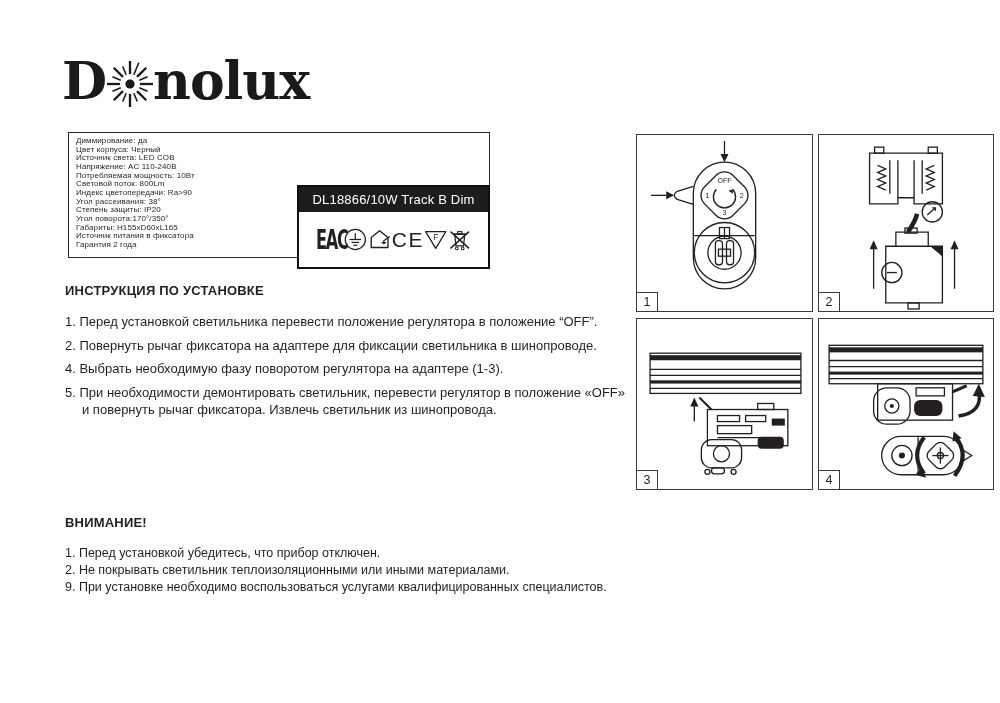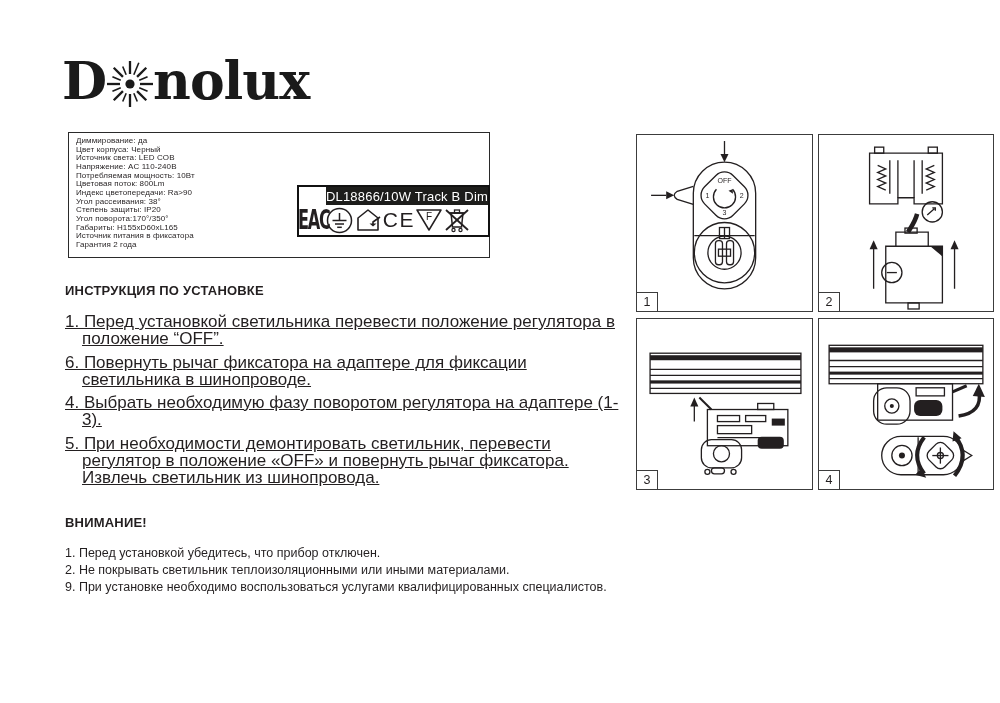--- a/index.html
+++ b/index.html
@@ -8,31 +8,31 @@
   .page { position:relative; width:1000px; height:703px; background:#ffffff; overflow:hidden; margin:0 auto; }
 
   
   .logo { position:absolute; left:62px; top:52px; display:flex; align-items:center; }
   .logo-text { font-family:"DejaVu Serif", serif; font-weight:bold; font-size:52px; letter-spacing:-1px; color:#1a1a1a; line-height:1; }
   .logo-burst { margin:6px -3px 0 -2px; }
 
   
   .spec-box { position:absolute; left:68px; top:132px; width:422px; height:126px; border:1px solid #2a2a2a; background:#fff; }
   .spec-lines { padding:4px 0 0 7px; font-size:8px; line-height:8.65px; letter-spacing:0.1px; }
-  .model-box { position:absolute; left:228px; top:52px; width:193px; height:52px; border:2px solid #111; background:#fff; display:flex; flex-direction:column;align-items:flex-end; }
+  .model-box { position:absolute; left:228px; top:52px; width:193px; height:84px; border:2px solid #111; background:#fff; display:flex; flex-direction:column; }
   .model-bar { height:25px; background:#1d1d1b; color:#fff; display:flex; align-items:center; justify-content:center; font-size:13px; letter-spacing:0.2px; }
   .cert-row { flex:1; display:flex; align-items:center; justify-content:space-between; padding:0 17px; }
   .eac { font-family:"DejaVu Sans", sans-serif; font-weight:bold; font-size:26px; letter-spacing:-2px; transform:scaleX(0.62); transform-origin:left center; width:28px; }
   .ce { font-size:21px; letter-spacing:1.5px; font-weight:500; }
   .cert-svg { display:block; }
 
   
   .install { position:absolute; left:65px; top:283px; width:560px; }
   .sec-title { font-size:13px; font-weight:bold; letter-spacing:0.2px; margin-bottom:15px; }
-  .step { font-size:17px; line-height:17px; padding-left:17px; text-indent:-17px; margin-bottom:6.5px;text-decoration:underline; }
+  .step { font-size:13px; line-height:17px; padding-left:17px; text-indent:-17px; margin-bottom:6.5px; }
   .warning { position:absolute; left:65px; top:515px; width:590px; }
   .warn-item { font-size:12.5px; line-height:17px; }
 
   
   .fig { position:absolute; border:1.5px solid #3c3c3c; background:#fff; }
   #fig1 { left:636px; top:134px; width:177px; height:178px; }
   #fig2 { left:818px; top:134px; width:176px; height:178px; }
   #fig3 { left:636px; top:318px; width:177px; height:172px; }
   #fig4 { left:818px; top:318px; width:176px; height:172px; }
   .fig svg { position:absolute; inset:0; }
@@ -73,21 +73,21 @@
     <span class="logo-text">nolux</span>
   </div>
 
   <div class="spec-box">
     <div class="spec-lines">
       <div>Диммирование: да</div>
       <div>Цвет корпуса: Черный</div>
       <div>Источник света: LED COB</div>
       <div>Напряжение: AC 110-240В</div>
       <div>Потребляемая мощность: 10Вт</div>
-      <div>Цветовая поток: 800Lm</div>
+      <div>Световой поток: 800Lm</div>
       <div>Индекс цветопередачи: Ra&gt;90</div>
       <div>Угол рассеивания: 38°</div>
       <div>Степень защиты: IP20</div>
       <div>Угол поворота:170°/350°</div>
       <div>Габариты: H155xD60xL165</div>
       <div>Источник питания в фиксатора</div>
       <div>Гарантия 2 года</div>
     </div>
 
     <div class="model-box">
@@ -120,21 +120,21 @@
           <line x1="3" y1="4" x2="25" y2="24" stroke="#231f20" stroke-width="1.8"></line>
           <line x1="25" y1="4" x2="3" y2="24" stroke="#231f20" stroke-width="1.8"></line>
         </svg>
       </div>
     </div>
   </div>
 
   <div class="install">
     <div class="sec-title">ИНСТРУКЦИЯ ПО УСТАНОВКЕ</div>
     <div class="step">1. Перед установкой светильника перевести положение регулятора в положение “OFF”.</div>
-    <div class="step">6. Повернуть рычаг фиксатора на адаптере для фиксации светильника в шинопроводе.</div>
+    <div class="step">2. Повернуть рычаг фиксатора на адаптере для фиксации светильника в шинопроводе.</div>
     <div class="step">4. Выбрать необходимую фазу поворотом регулятора на адаптере (1-3).</div>
     <div class="step">5. При необходимости демонтировать светильник, перевести регулятор в положение «OFF» и повернуть рычаг фиксатора. Извлечь светильник из шинопровода.</div>
   </div>
 
   <div class="warning">
     <div class="sec-title">ВНИМАНИЕ!</div>
     <div class="warn-item">1. Перед установкой убедитесь, что прибор отключен.</div>
     <div class="warn-item">2. Не покрывать светильник теплоизоляционными или иными материалами.</div>
     <div class="warn-item">9. При установке необходимо воспользоваться услугами квалифицированных специалистов.</div>
   </div>

